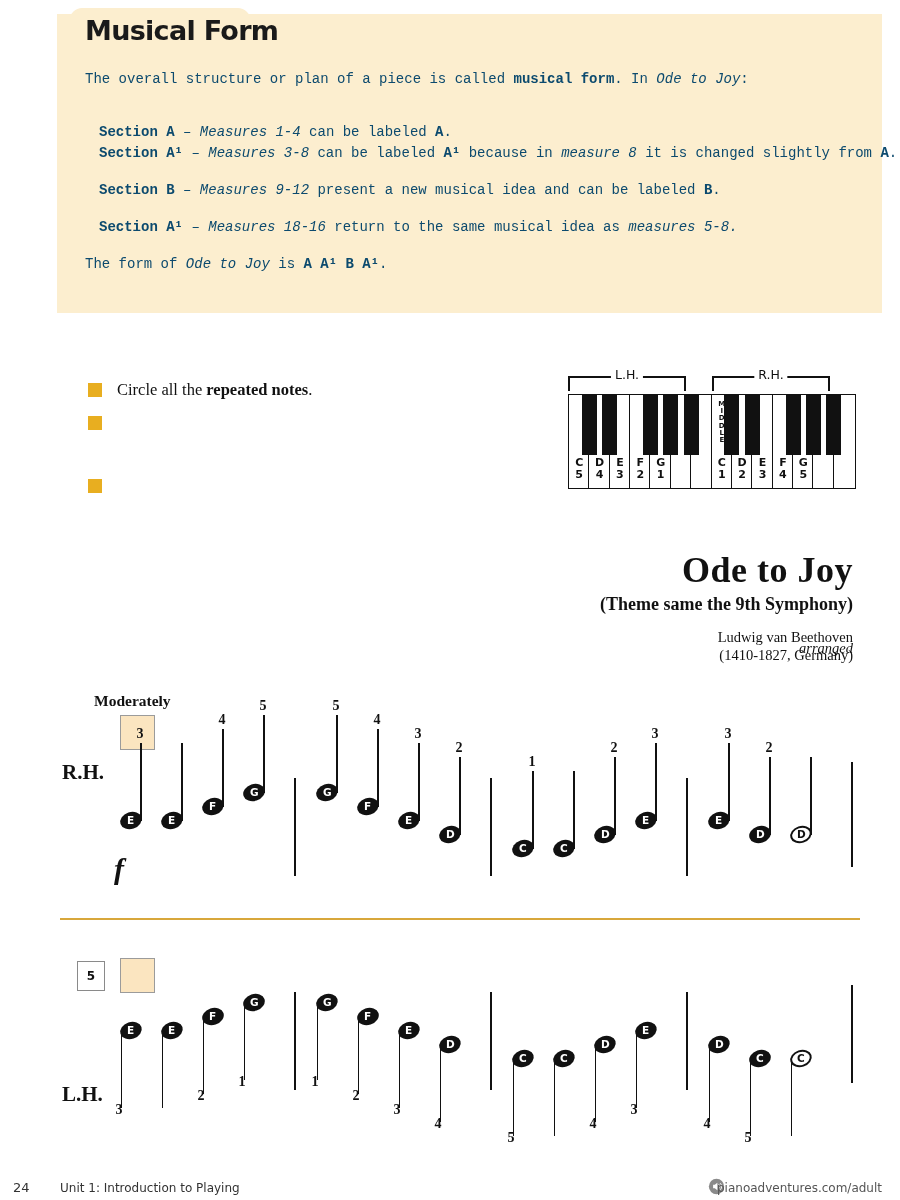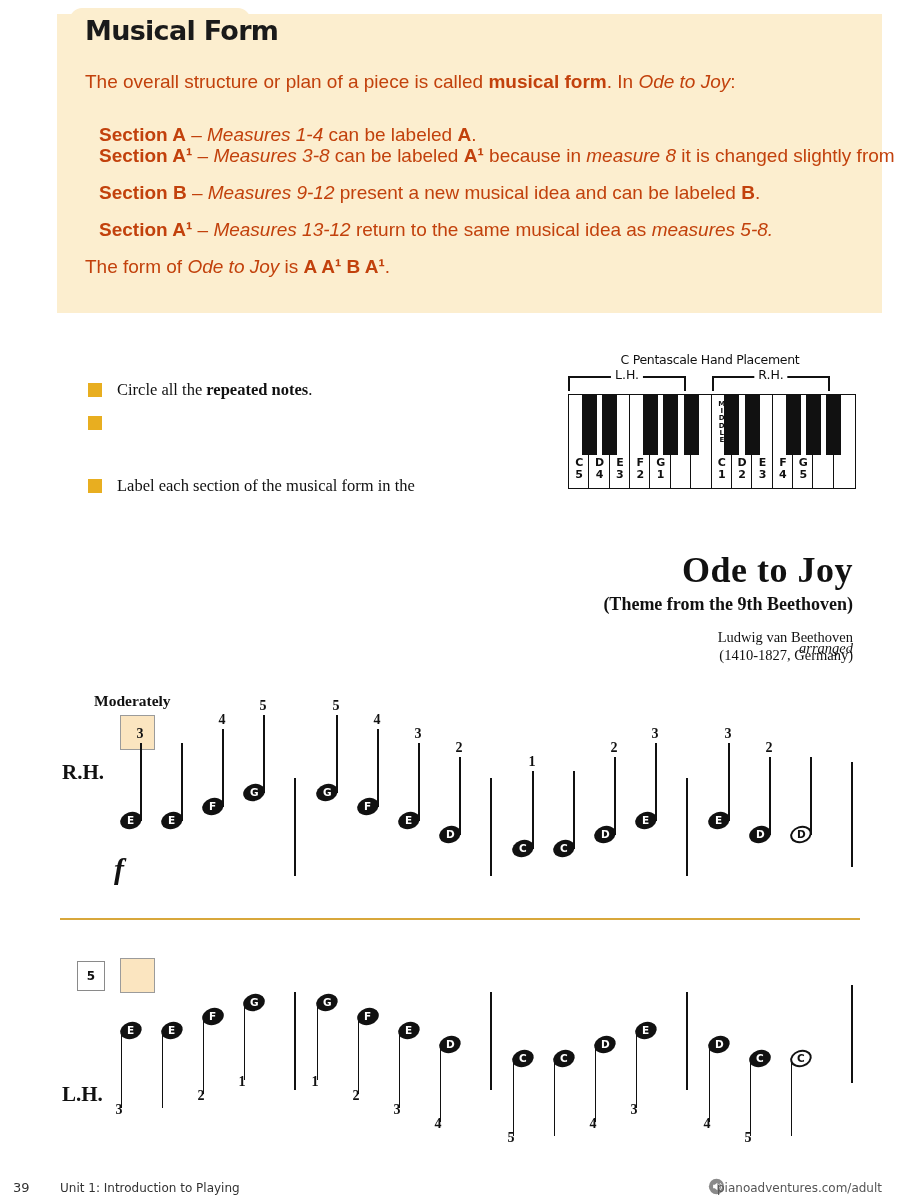--- a/index.html
+++ b/index.html
@@ -29,23 +29,23 @@
     position:absolute; left:85px; top:15px;
     font-family:"DejaVu Sans", sans-serif;
     font-weight:700;
     font-size:27px;
     letter-spacing:-0.7px;
     color:#1a1a1a;
     white-space:nowrap;
   }
   .fp-line {
     position:absolute;
-    font-family:Liberation Sans, sans-serif;
-    font-size:19px;
-    color:#c2410c;
+    font-family:Liberation Mono, monospace;
+    font-size:14px;
+    color:#0c4a6e;
     white-space:nowrap;
   }
   #fp-intro { left:85px; top:71px; }
   #fp-s1 { left:99px; top:124px; }
   #fp-s2 { left:99px; top:145px; }
   #fp-s3 { left:99px; top:182px; }
   #fp-s4 { left:99px; top:219px; }
   #fp-concl { left:85px; top:256px; }
   .b { font-weight:700; }
   .i { font-style:italic; }
@@ -223,21 +223,21 @@
 
 <div class="fp-line" id="fp-s2">
   <span class="b">Section A¹</span><span> – </span><span class="i">Measures 3-8</span><span> can be labeled </span><span class="b">A¹</span><span> because in <span class="i">measure 8</span> it is changed slightly from <span class="b">A</span>.</span>
 </div>
 
 <div class="fp-line" id="fp-s3">
   <span class="b">Section B</span><span> – </span><span class="i">Measures 9-12</span><span> present a new musical idea and can be labeled </span><span class="b">B</span><span>.</span>
 </div>
 
 <div class="fp-line" id="fp-s4">
-  <span class="b">Section A¹</span><span> – </span><span class="i">Measures 13-12</span><span> return to the same musical idea as </span><span class="i">measures 5-8.</span>
+  <span class="b">Section A¹</span><span> – </span><span class="i">Measures 18-16</span><span> return to the same musical idea as </span><span class="i">measures 5-8.</span>
 </div>
 
 <div class="fp-line" id="fp-concl">
   <span>The form of </span><span class="i">Ode to Joy</span><span> is </span><span class="b">A  A¹  B  A¹</span><span>.</span>
 </div>
 
 <div class="task-row" id="task-1">
   <div class="bullet"></div>
   <div class="task-text">
     <span>Circle all the </span><span class="b">repeated notes</span><span>.</span>
@@ -246,26 +246,24 @@
 
 <div class="task-row" id="task-2">
   <div class="bullet"></div>
   <div class="task-text">
   </div>
 </div>
 
 <div class="task-row" id="task-3">
   <div class="bullet"></div>
   <div class="task-text">
-    <div>Label each section of the musical form in the</div>
   </div>
 </div>
 
 <div id="kb-wrap">
-  <div id="kb-title">C Pentascale Hand Placement</div>
   <div class="hand-bracket" id="lh-bracket" style="left:8px; top:24px; width:118px;">
     <div class="hb-line"></div>
     <div class="hb-tick-l"></div>
     <div class="hb-tick-r"></div>
     <div class="hb-label">L.H.</div>
   </div>
   <div class="hand-bracket" id="rh-bracket" style="left:152px; top:24px; width:118px;">
     <div class="hb-line"></div>
     <div class="hb-tick-l"></div>
     <div class="hb-tick-r"></div>
@@ -341,21 +339,21 @@
         <div>I</div>
         <div>D</div>
         <div>D</div>
         <div>L</div>
         <div>E</div>
       </div>
     </div>
 </div>
 
 <div id="song-title">Ode to Joy</div>
-<div id="song-sub">(Theme from the 9th Beethoven)</div>
+<div id="song-sub">(Theme same the 9th Symphony)</div>
 <div class="credit" id="credit-1">Ludwig van Beethoven</div>
 <div class="credit" id="credit-2">(1410-1827, Germany)</div>
 <div class="credit" id="credit-3">arranged</div>
 
 <div class="tempo-label" style="left:94px; top:692px;">Moderately</div>
 <div class="answer-box" style="left:120px; top:715px;"></div>
 <div class="hand-label" style="left:62px; top:760px;">R.H.</div>
 <div class="dynamic" style="left:114px; top:852px;">f</div>
 <div id="system-1">
     <div class="head filled" style="left: 120px; top: 812px;">
@@ -513,21 +511,21 @@
     </div>
     <div class="stem" style="left: 749.6px; top: 1058px; height: 78px;"></div>
     <div class="finger" style="left: 741px; top: 1130px;">5</div>
     <div class="head open" style="left: 790px; top: 1050px;">
       <span class="head-letter">C</span>
     </div>
     <div class="stem" style="left: 790.6px; top: 1058px; height: 78px;"></div>
     <div class="barline" style="left: 851px; top: 985px; height: 98px;"></div>
   </div>
 
-<div id="footer-page">39</div>
+<div id="footer-page">24</div>
 <div id="footer-unit">Unit 1: Introduction to Playing</div>
 <svg id="speaker-icon" viewBox="0 0 20 20">
   <circle cx="10" cy="10" r="9" fill="#8a8a8a"></circle>
   <path d="M6 8 h2 l3 -2.5 v9 l-3 -2.5 h-2 z" fill="#fff"></path>
   <path d="M12.6 7.4 a3.4 3.4 0 0 1 0 5.2" stroke="#fff" stroke-width="1.1" fill="none"></path>
   <path d="M14.3 6.1 a5.2 5.2 0 0 1 0 7.8" stroke="#fff" stroke-width="1.1" fill="none"></path>
 </svg>
 <div id="footer-url">pianoadventures.com/adult</div>
 
 </body></html>

